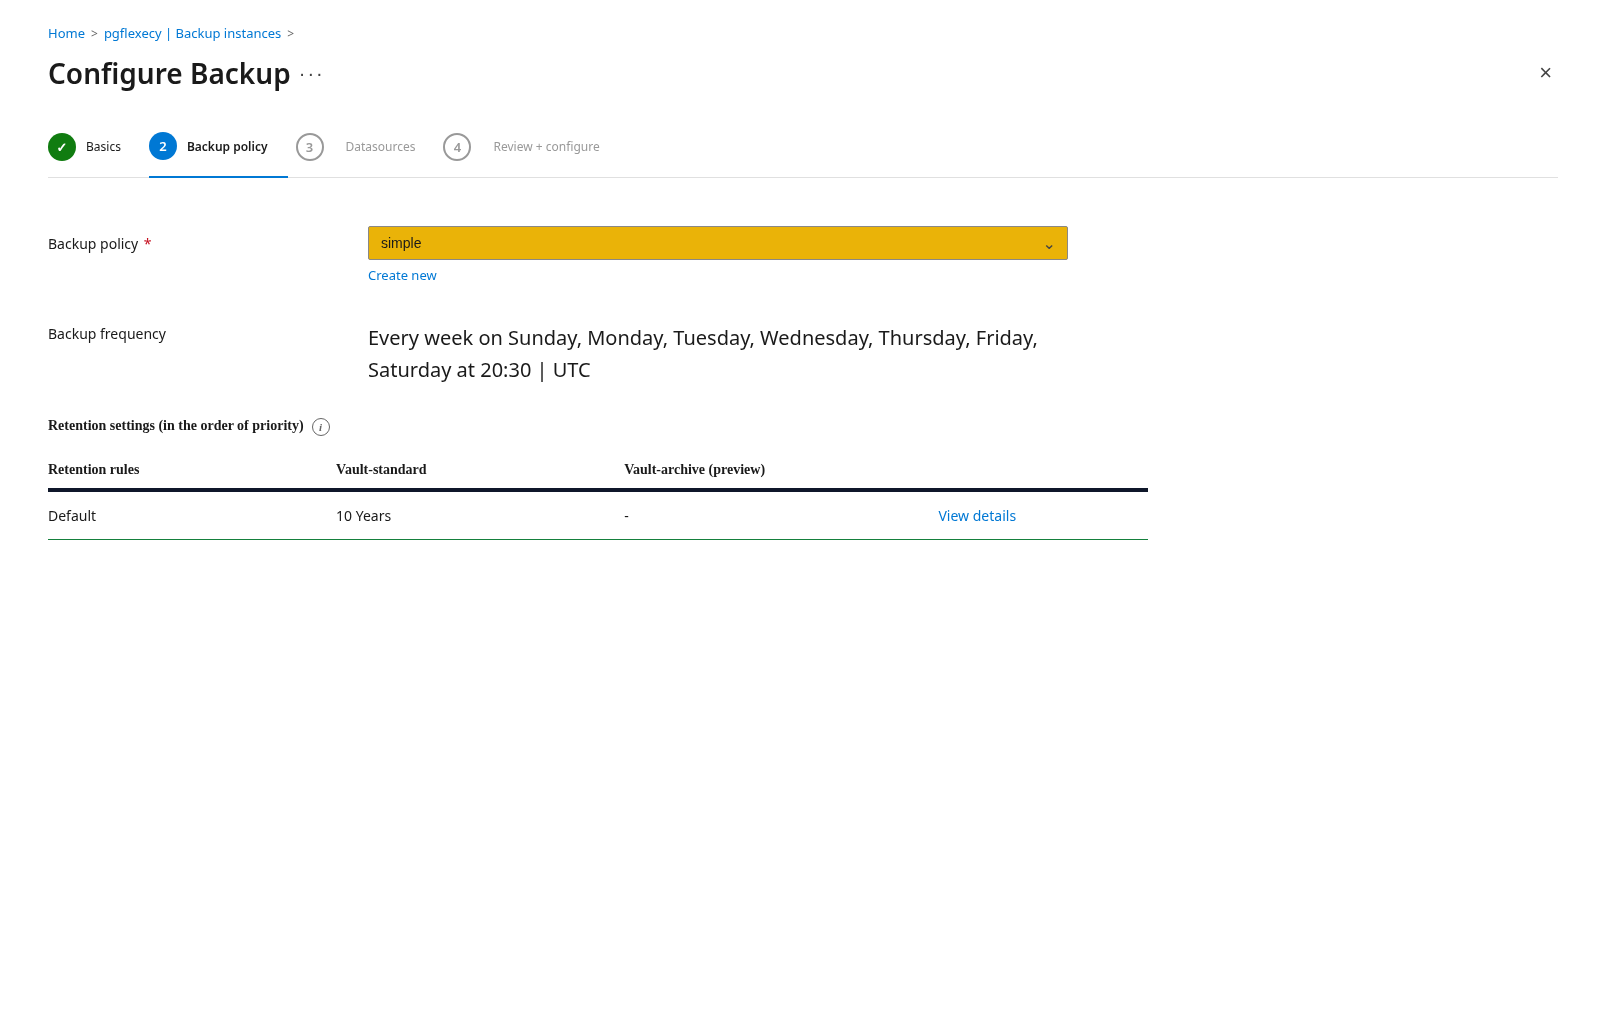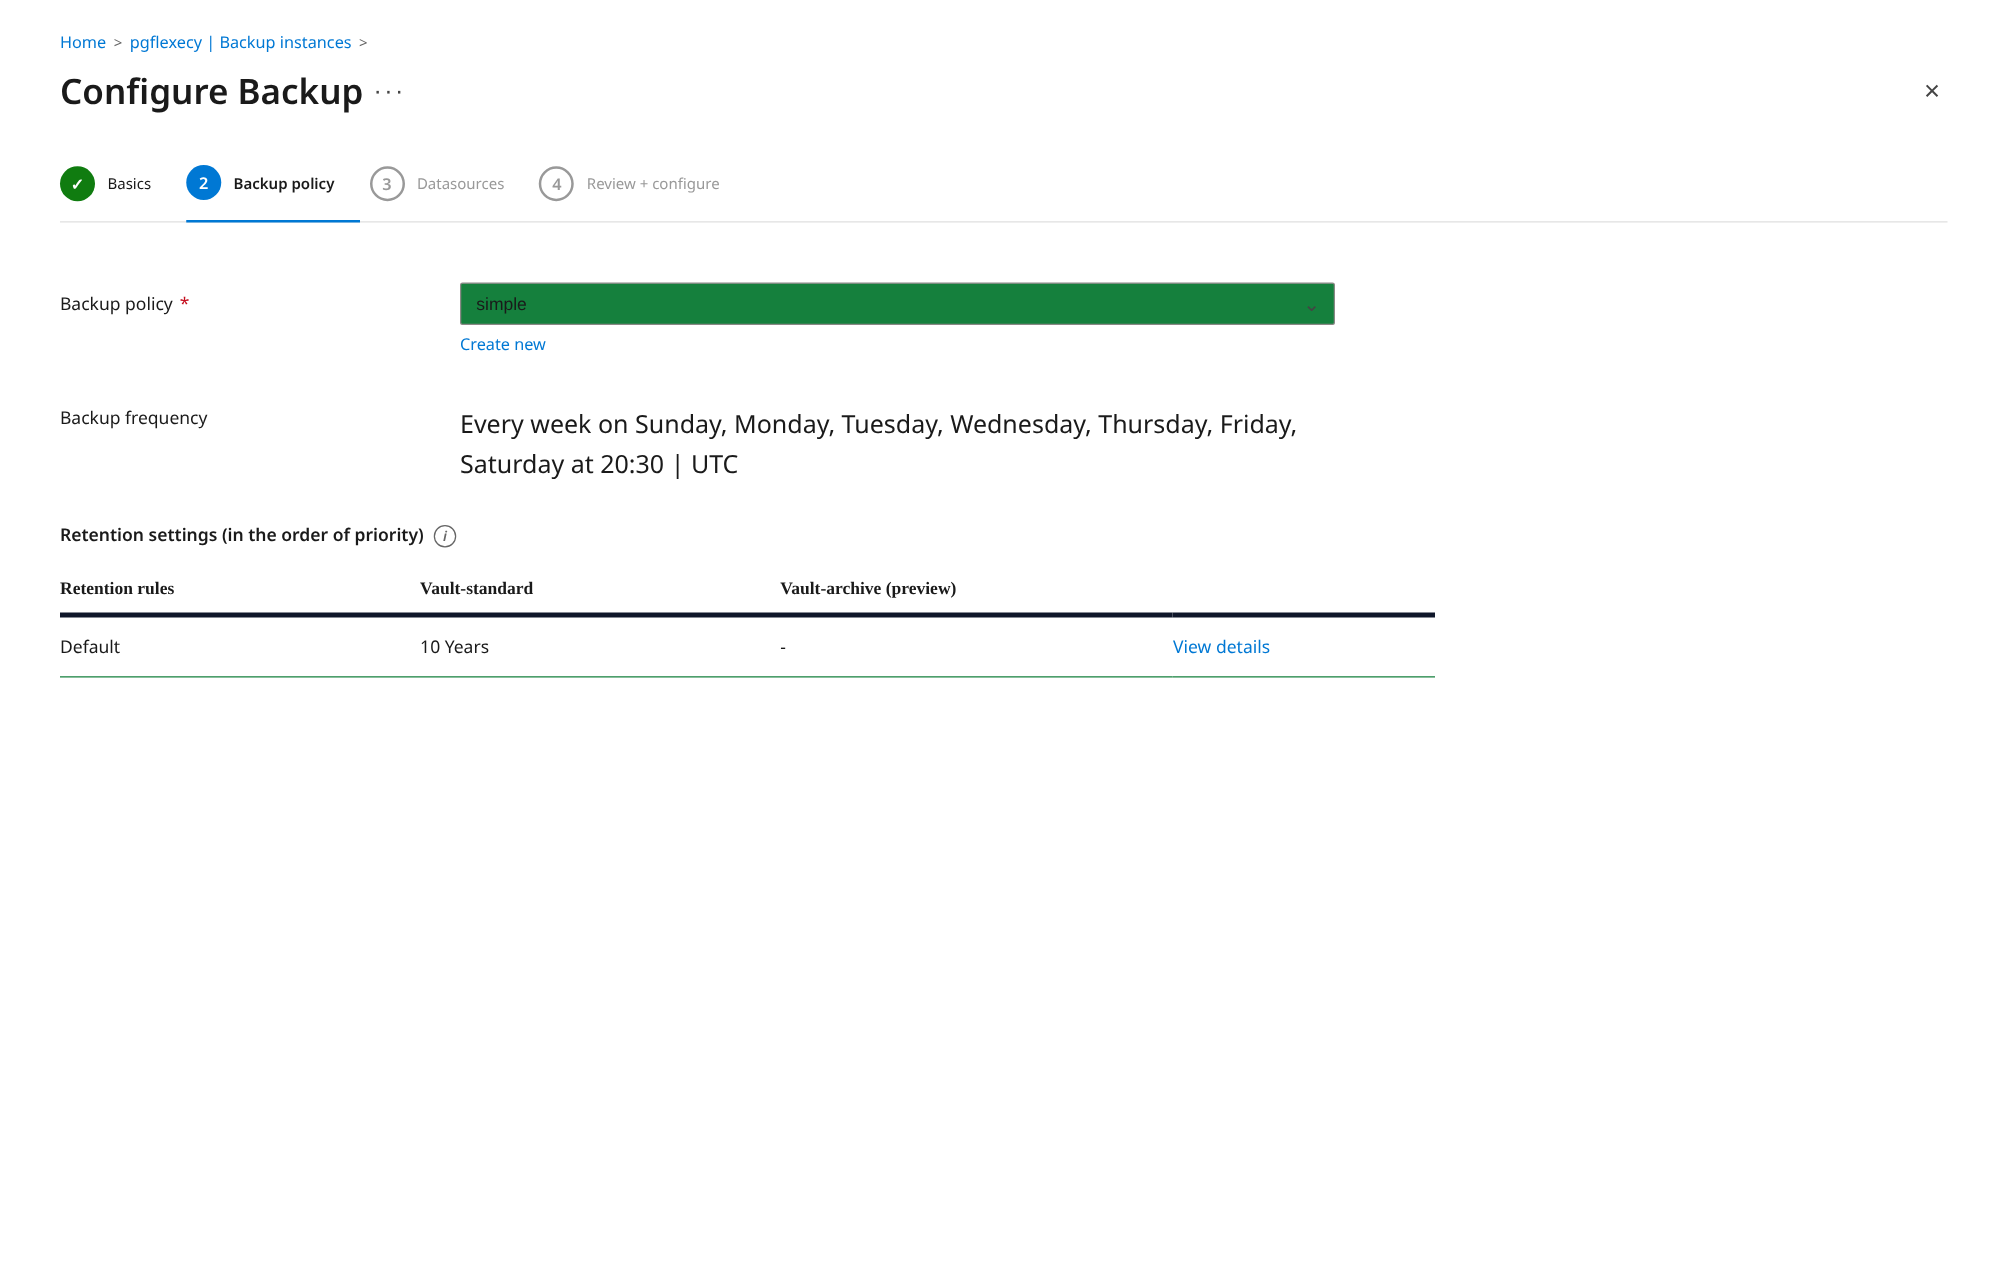--- a/index.html
+++ b/index.html
@@ -118,20 +118,21 @@
       background: #fff;
       border: 2px solid #999;
       color: #999;
     }
     .step-label {
       font-size: 12px;
       color: #1a1a1a;
     }
     .step.pending .step-label {
       color: #999;
+      margin-left: 12px;
     }
     .step.active .step-label {
       font-weight: 600;
       color: #1a1a1a;
     }
 
     
     .form-area {
       max-width: 1100px;
     }
@@ -162,21 +163,21 @@
       width: 700px;
     }
     .dropdown-wrapper select {
       width: 100%;
       border: 1px solid #8a8886;
       border-radius: 2px;
       padding: 8px 36px 8px 12px;
       font-size: 14px;
       color: #1a1a1a;
       appearance: none;
-      background: #15803d;
+      background: #eab308;
       cursor: pointer;
     }
     .dropdown-chevron {
       position: absolute;
       right: 12px;
       top: 50%;
       transform: translateY(-50%);
       pointer-events: none;
       color: #444;
       font-size: 16px;
@@ -197,26 +198,27 @@
       line-height: 1.6;
       padding-top: 6px;
     }
 
     
     .retention-section {
       margin-top: 16px;
     }
     .retention-heading {
       display: flex;
-      align-items: flex-end;
+      align-items: flex-start;
       gap: 8px;
       font-size: 14px;
       font-weight: 600;
       color: #1a1a1a;
       margin-bottom: 16px;
+      font-family: Liberation Serif, serif;
     }
     .info-icon {
       width: 18px;
       height: 18px;
       border-radius: 50%;
       border: 1.5px solid #666;
       display: inline-flex;
       align-items: center;
       justify-content: center;
       font-size: 11px;

